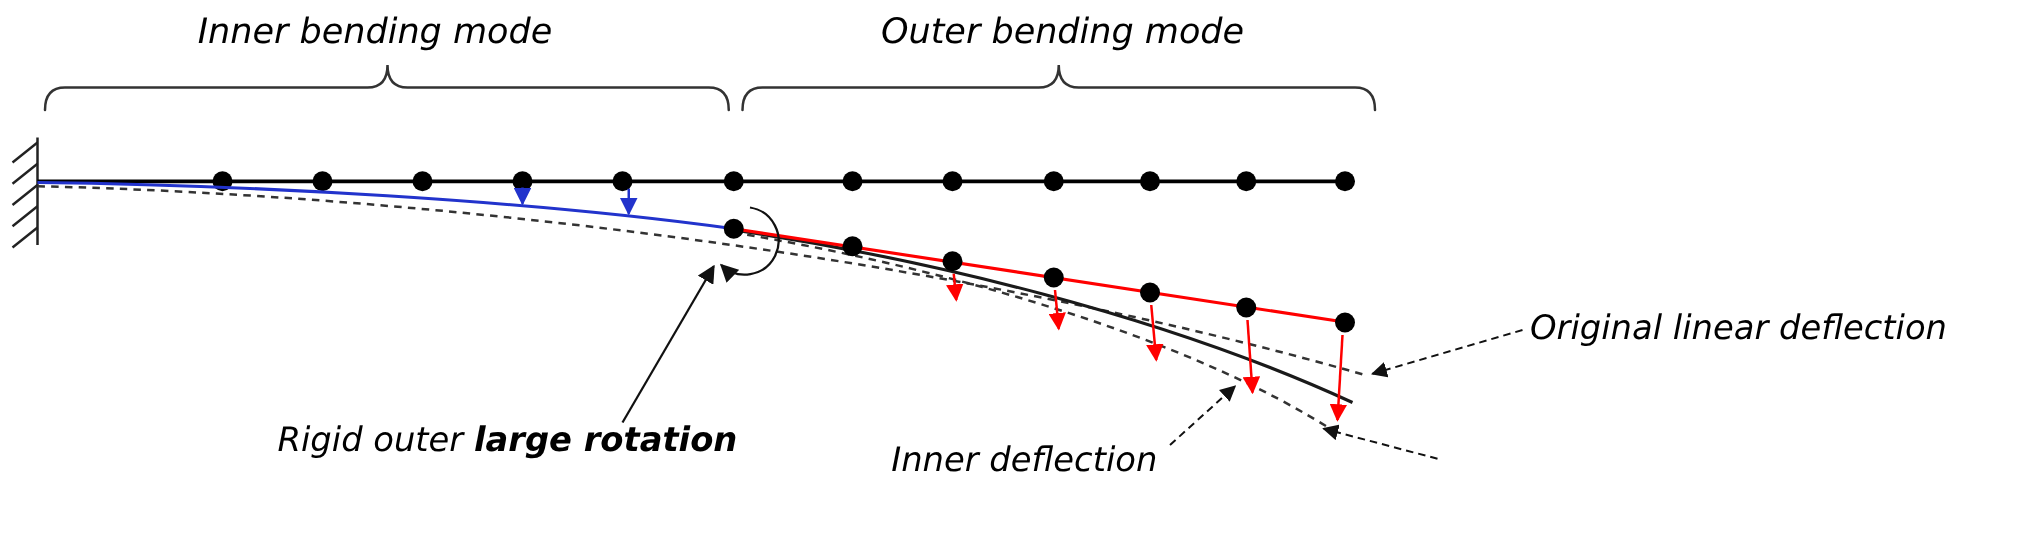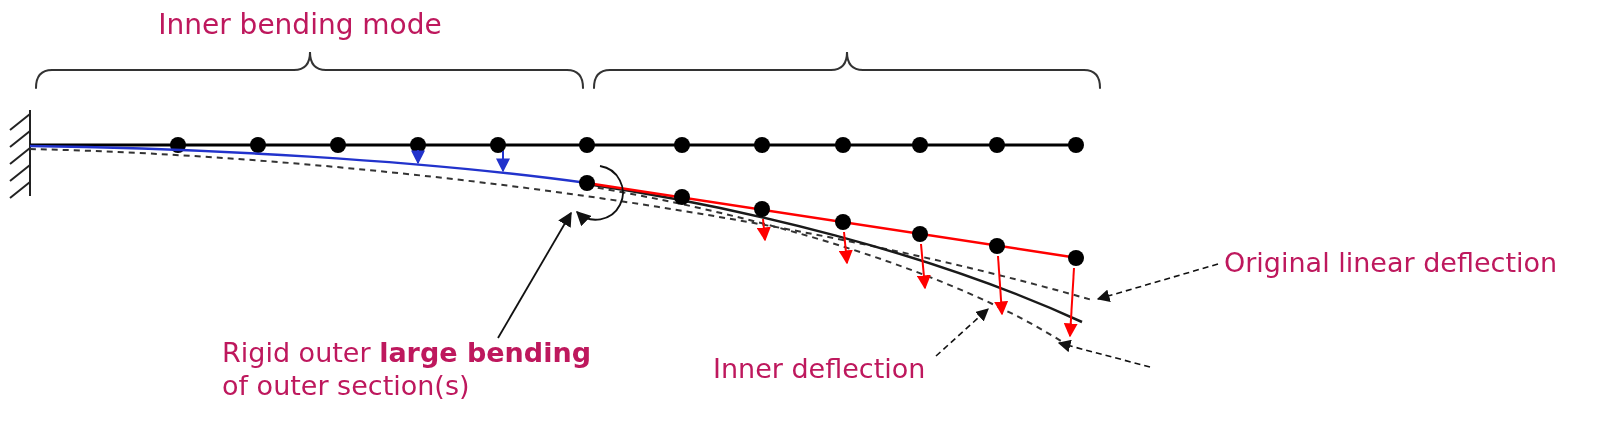--- a/index.html
+++ b/index.html
@@ -1,19 +1,19 @@
 <!DOCTYPE html>
 <html><head>
 <meta charset="utf-8">
 <style>
   html,body{margin:0;padding:0;background:#ffffff;}
   #figure{position:relative;width:1620px;height:426px;background:#ffffff;overflow:hidden;
           font-family:"DejaVu Sans","Liberation Sans",sans-serif;color:#111;}
   #diagram-svg{position:absolute;left:0;top:0;}
-  .lbl{position:absolute;font-size:27px;line-height:33px;white-space:nowrap;color:#be185d;}
+  .lbl{position:absolute;font-size:27px;line-height:33px;white-space:nowrap;color:#000000;font-style:italic;}
   .lbl.center{text-align:center;}
   .mode-label{font-size:28px;}
   b{font-weight:bold;}
 </style>
 </head>
 <body>
 
 <div id="figure">
 
   <svg id="diagram-svg" width="1620" height="426" viewBox="0 0 1620 426">
@@ -93,23 +93,23 @@
     <path fill="none" stroke="#111" stroke-width="1.8" d="M 600,166 A 27,27 0 1 1 577,212" marker-end="url(#arrB)"></path>
 
     <line x1="498" y1="338" x2="571" y2="213" stroke="#111" stroke-width="1.8" marker-end="url(#arrB)"></line>
     <line x1="936" y1="356" x2="988" y2="309" stroke="#111" stroke-width="1.6" stroke-dasharray="6 4" marker-end="url(#arrB)"></line>
     <line x1="1218" y1="264" x2="1098" y2="299" stroke="#111" stroke-width="1.6" stroke-dasharray="6 4" marker-end="url(#arrB)"></line>
     <line x1="1150" y1="367" x2="1059" y2="343" stroke="#111" stroke-width="1.6" stroke-dasharray="6 4" marker-end="url(#arrB)"></line>
   </svg>
 
   <div class="lbl center mode-label" style="left:110px;top:8px;width:380px;">Inner bending mode</div>
 
+  <div class="lbl center mode-label" style="left:660px;top:8px;width:380px;">Outer bending mode</div>
 
   <div class="lbl" style="left:222px;top:336px;">
-    <div><span>Rigid outer </span><b>large bending</b></div>
-    <div>of outer section(s)</div>
+    <div><span>Rigid outer </span><b>large rotation</b></div>
   </div>
 
   <div class="lbl" style="left:713px;top:352px;">Inner deflection</div>
 
   <div class="lbl" style="left:1224px;top:246px;">Original linear deflection</div>
 
 </div>
 
 </body></html>

